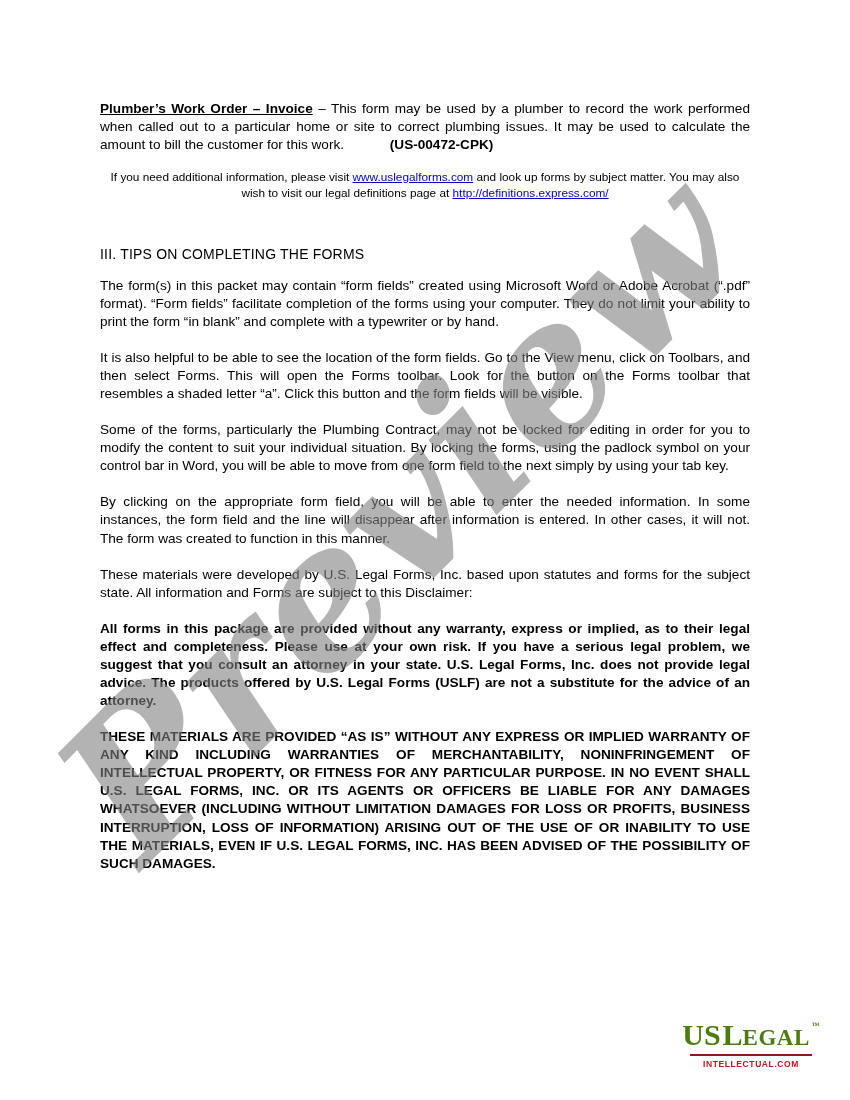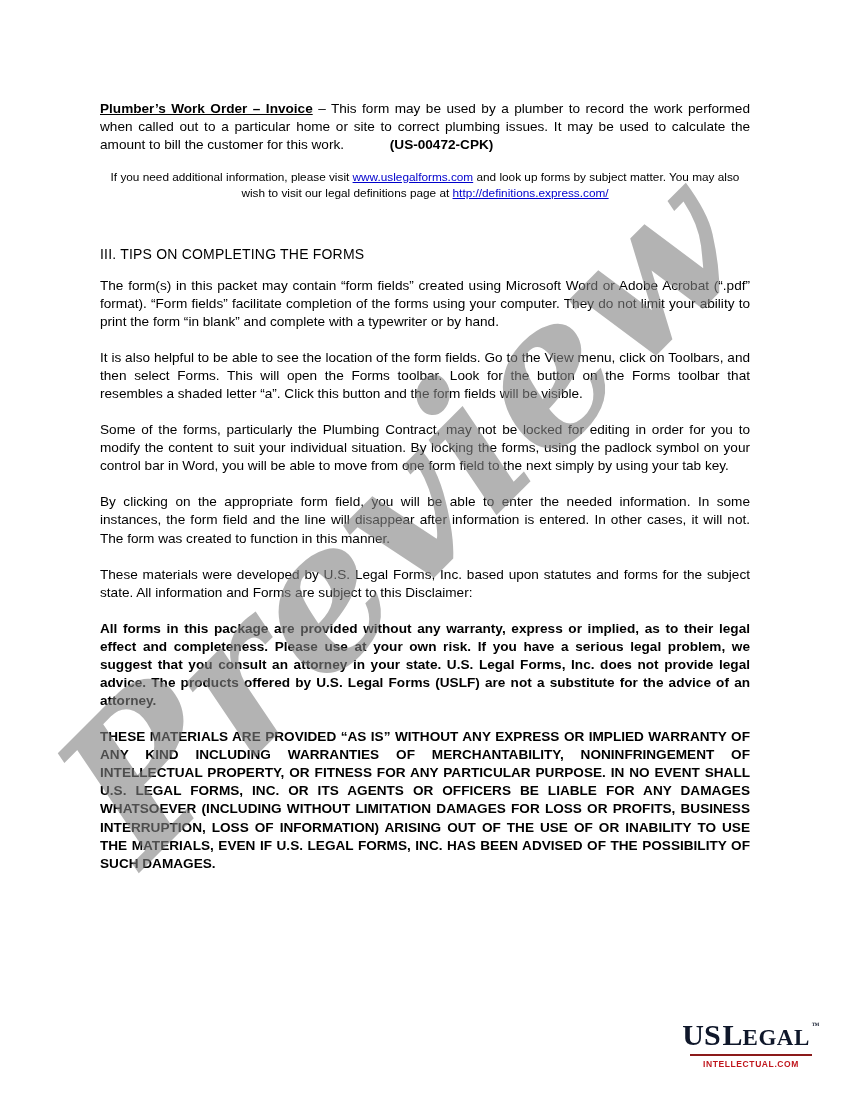--- a/index.html
+++ b/index.html
@@ -86,21 +86,21 @@
       position: absolute;
       right: 38px;
       top: 1020px;
       width: 122px;
       text-align: center;
       z-index: 2;
     }
     .logo-word {
       font-family: "Liberation Serif", serif;
       font-weight: bold;
-      color: #0f172a;
+      color: #4d7c0f;
       line-height: 1;
       display: flex;
       align-items: baseline;
       justify-content: center;
     }
     .logo-word .big {
       font-size: 30px;
     }
     .logo-word .small {
       font-size: 23px;

